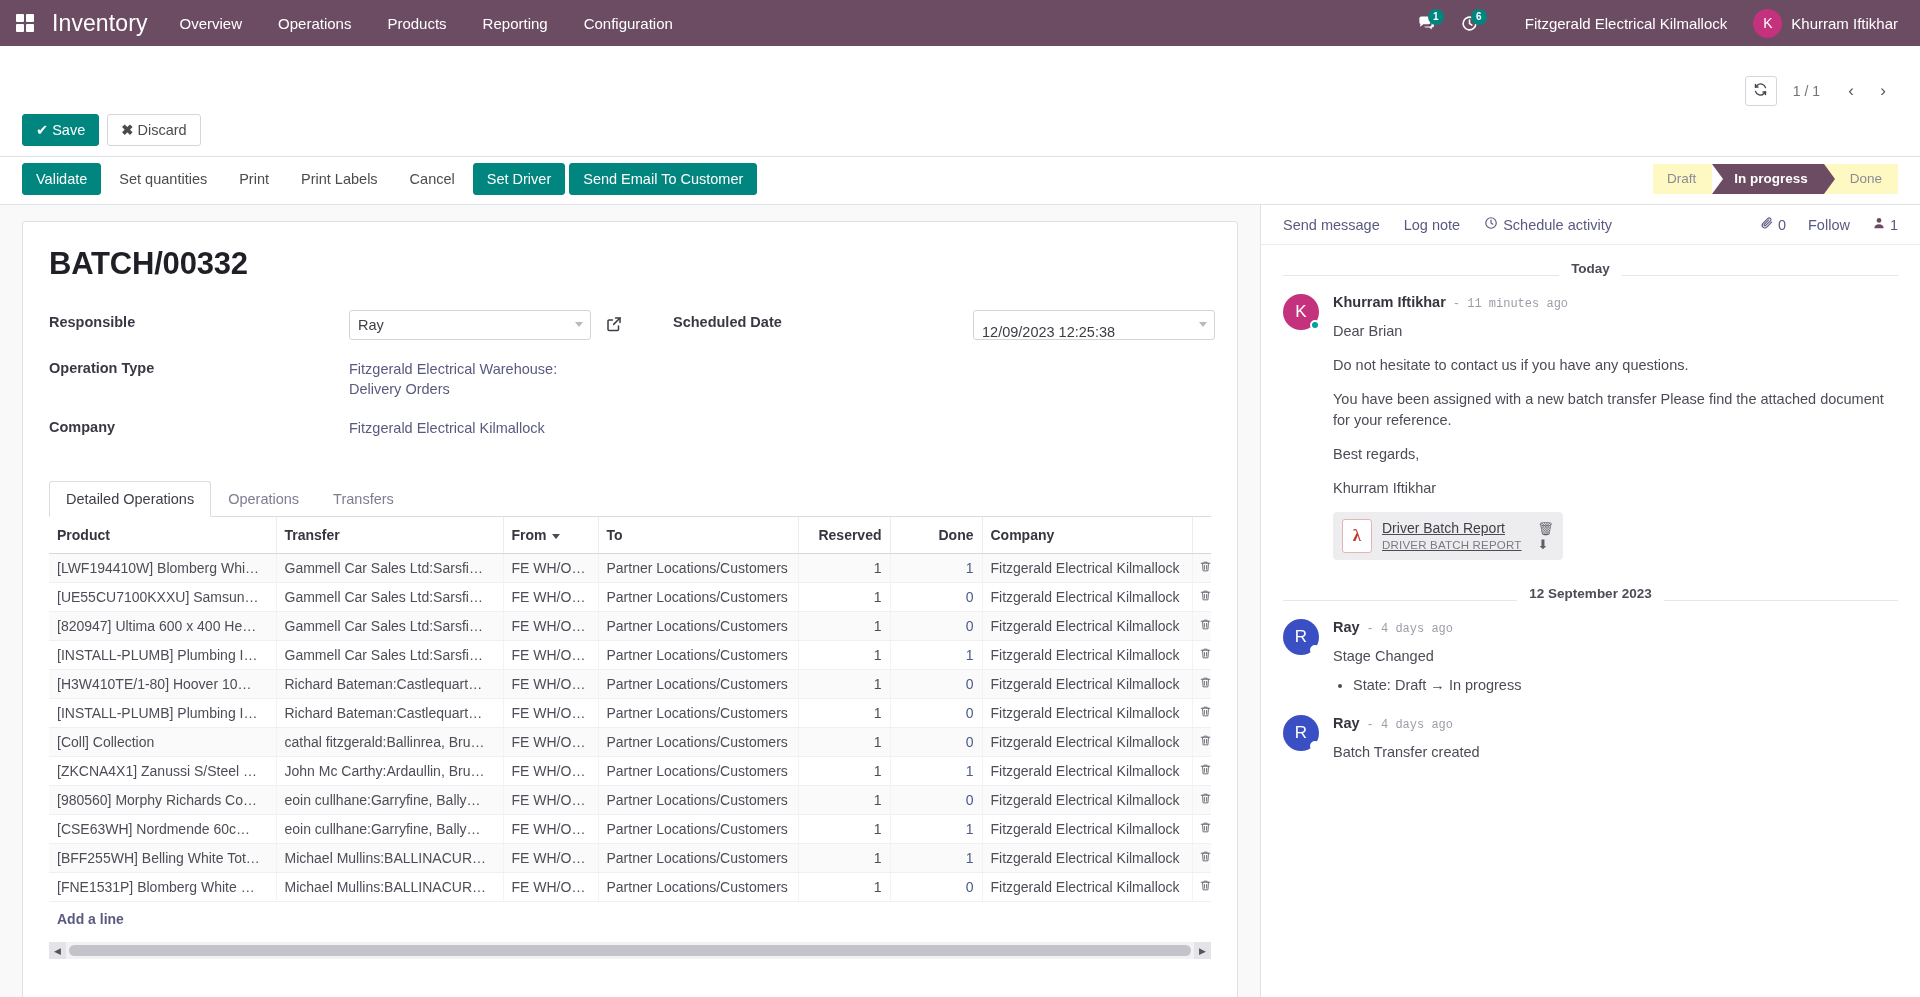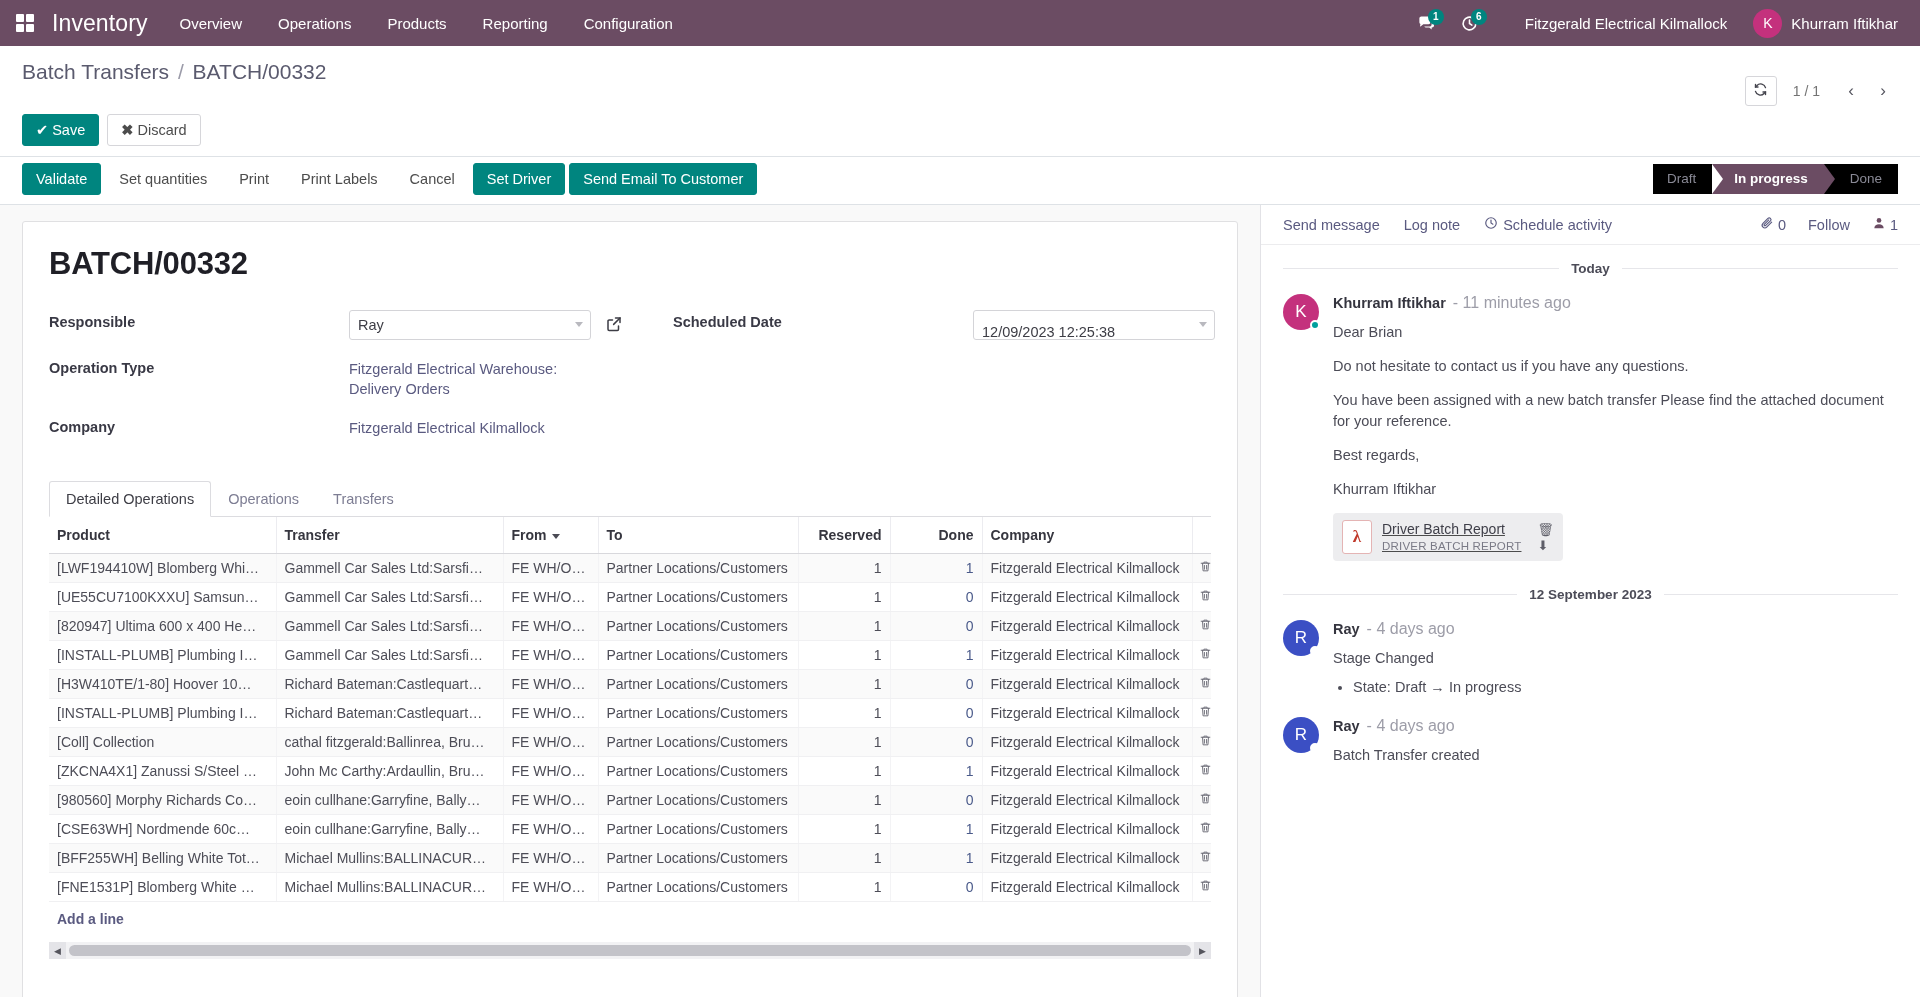--- a/index.html
+++ b/index.html
@@ -194,21 +194,21 @@
   }
   .action-buttons { display: flex; gap: 4px; align-items: center; }
 
   
   .statusbar { margin-left: auto; display: flex; align-items: center; }
   .st {
     position: relative;
     font-size: 13.5px;
     padding: 6px 16px 6px 22px;
     color: #8a8a96;
-    background: #000000;
+    background: #fef9c3;
     cursor: pointer;
     line-height: 1.3;
     white-space: nowrap;
   }
   .st.first { padding-left: 14px; }
   .st.active {
     background: #6b4c63;
     color: #ffffff;
     font-weight: 600;
   }
@@ -459,21 +459,21 @@
     color: #5a5a80;
     cursor: pointer;
     display: flex;
     align-items: center;
     gap: 4px;
     white-space: nowrap;
   }
   .thread { padding: 0 22px 20px 22px; overflow-y: auto; flex: 1; }
   .day-sep {
     display: flex;
-    align-items: center;
+    align-items: flex-end;
     padding: 16px 0 10px 0;
     gap: 12px;
   }
   .day-sep .line { flex: 1; height: 1px; background: #e6e6ea; }
   .day-sep .label {
     font-size: 13.5px;
     font-weight: 700;
     color: #4c4c58;
     white-space: nowrap;
   }
@@ -494,21 +494,21 @@
   .av .dot {
     position: absolute;
     right: -1px; bottom: 0;
     width: 10px; height: 10px;
     border-radius: 50%;
     border: 2px solid #fff;
   }
   .msg-body { flex: 1; min-width: 0; }
   .msg-head { display: flex; align-items: baseline; gap: 7px; }
   .msg-author { font-size: 14.5px; font-weight: 700; color: #35353f; }
-  .msg-time { font-size: 16px; color: #9d9da8; }
+  .msg-time { font-size: 12px; color: #9d9da8; font-family: Liberation Mono, monospace; }
   .msg-text {
     font-size: 14.5px;
     color: #4c4c57;
     line-height: 1.45;
     margin-top: 10px;
   }
   .msg-text p { margin: 0 0 13px 0; }
   .msg-text p.tight { margin-bottom: 0; }
   .msg-text ul { margin: 8px 0 0 20px; }
   .msg-text li { font-size: 14.5px; color: #4c4c57; line-height: 1.5; }
@@ -586,25 +586,20 @@
     <div class="company-name">Fitzgerald Electrical Kilmallock</div>
     <div class="user-menu">
       <span class="avatar-sm">K</span>
       <span class="user-name">Khurram Iftikhar</span>
     </div>
   </div>
 </div>
 
 <div class="cp">
   <div class="cp-top">
-    <div class="breadcrumb">
-      <span class="crumb-link">Batch Transfers</span>
-      <span class="sep">/</span>
-      <span class="crumb-active">BATCH/00332</span>
-    </div>
     <div class="pager">
       <div class="btn-reload">
         <span>
           <svg width="15" height="15" viewBox="0 0 24 24" fill="none" stroke="#44444d" stroke-width="2.2" stroke-linecap="round">
             <path d="M20 9a8 8 0 0 0-13.6-3.4L4 8"></path>
               <path d="M4 4v4h4"></path>
             <path d="M4 15a8 8 0 0 0 13.6 3.4L20 16"></path>
               <path d="M20 20v-4h-4"></path>
           </svg>
         </span>

